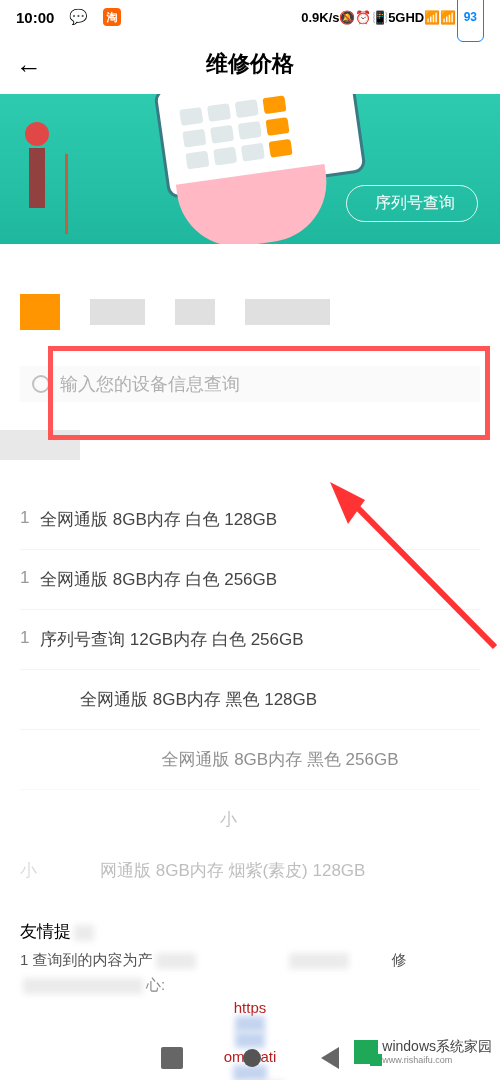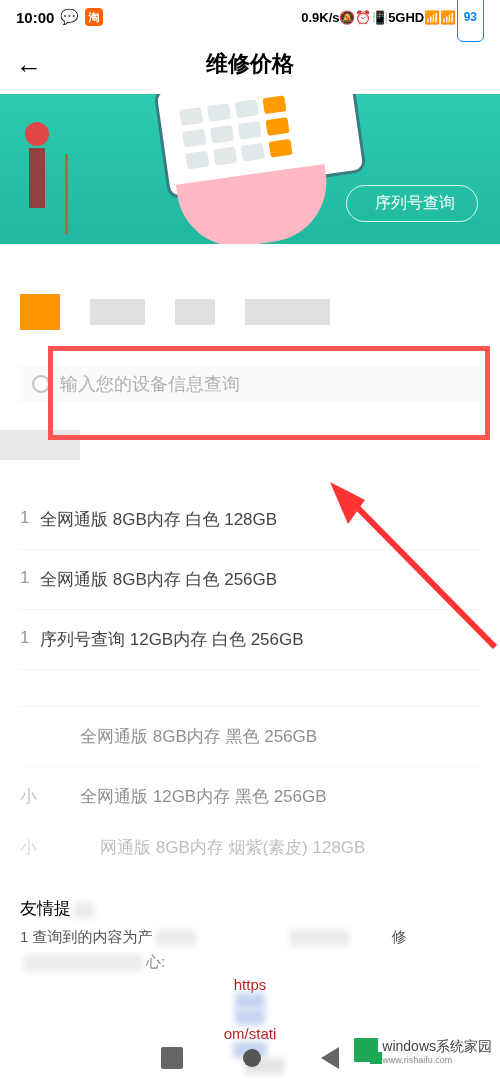--- a/index.html
+++ b/index.html
@@ -1,19 +1,19 @@
 <!DOCTYPE html>
 <html><head>
   <meta charset="utf-8">
   <style>
     * { margin: 0; padding: 0; box-sizing: border-box; }
     body { width: 500px; height: 1080px; font-family: -apple-system, "PingFang SC", sans-serif; background: #fff; position: relative; overflow: hidden; }
     
     .status-bar { height: 34px; display: flex; justify-content: space-between; align-items: center; padding: 0 16px; font-size: 15px; font-weight: 600; }
-    .status-left { display: flex; align-items: center; gap: 6px; }
+    .status-left { display: flex; align-items: center; gap: 15px; }
     .status-right { display: flex; align-items: center; gap: 0; font-size: 13px; }
     .status-icon { display: inline-block; }
     .taobao-icon { width: 18px; height: 18px; background: #ff6200; border-radius: 4px; color: #fff; font-size: 11px; line-height: 18px; text-align: center; }
     .battery { border: 1.5px solid #0088ff; border-radius: 6px; padding: 17px 6px; font-size: 12px; color: #0088ff; font-weight: 600; }
     
     .header { height: 60px; display: flex; align-items: center; padding: 0 16px; position: relative; }
     .back-btn { font-size: 26px; }
     .page-title { position: absolute; left: 50%; transform: translateX(-50%); font-size: 22px; font-weight: 600; }
     
     .banner { height: 150px; background: linear-gradient(to bottom, #2ecbb0, #1fb89e); position: relative; overflow: hidden; }
@@ -51,28 +51,28 @@
     .tips-title { font-size: 17px; font-weight: 500; margin-bottom: 8px; }
     .tips-line { font-size: 15px; color: #555; display: flex; flex-wrap: wrap; gap: 0; align-items: center; }
     .blurred { filter: blur(3px); background: #ebebeb; display: inline-block; height: 16px; margin: 0 3px; }
     .link-text { color: #b91c1c; flex-direction: column; }
     
     .nav-bar { position: absolute; bottom: 0; left: 0; right: 0; height: 44px; display: flex; justify-content: center; align-items: center; gap: 60px; }
     .nav-recent { width: 22px; height: 22px; background: #666; border-radius: 2px; }
     .nav-home { width: 18px; height: 18px; background: #555; border-radius: 50%; }
     .nav-back-tri { width: 0; height: 0; border-top: 11px solid transparent; border-bottom: 11px solid transparent; border-right: 18px solid #666; }
     
-    .watermark { position: absolute; bottom: 15px; right: 8px; display: flex; align-items: flex-start; gap: 4px; font-size: 13px; color: #666; z-index: 5; }
+    .watermark { position: absolute; bottom: 15px; right: 8px; display: flex; align-items: center; gap: 4px; font-size: 13px; color: #666; z-index: 5; }
     .wm-logo { width: 24px; height: 24px; background: #1fa858; position: relative; }
     .wm-logo::after { content: ''; position: absolute; right: -4px; bottom: -2px; width: 12px; height: 12px; background: #1fa858; }
     .wm-big { font-size: 14px; color: #444; }
     .wm-small { font-size: 9px; color: #888; display: block; line-height: 1; }
     
     .fade-zone { opacity: 0.35; }
-    .fade-zone2 { opacity: 0.6; }
+    .fade-zone2 { opacity: 0.6; justify-content: center; }
   </style>
 </head>
 <body>
 
 <div class="status-bar">
   <div class="status-left">
     <span>10:00</span>
     <span class="status-icon">💬</span>
     <span class="taobao-icon">淘</span>
   </div>
@@ -147,29 +147,29 @@
     <div class="device-item">
       <span class="device-prefix">1</span>
       <span>全网通版 8GB内存 白色 256GB</span>
     </div>
     <div class="device-item">
       <span class="device-prefix">1</span>
       <span>序列号查询 12GB内存 白色 256GB</span>
     </div>
     <div class="device-item">
       <span class="device-spacer"></span>
+      <span>全网通版 8GB内存 黑色 128GB</span>
     </div>
     <div class="device-item fade-zone2">
       <span class="device-spacer"></span>
       <span>全网通版 8GB内存 黑色 256GB</span>
     </div>
     <div class="device-item fade-zone2" style="border-bottom:none">
       <span style="width:18px;color:#999">小</span>
       <span class="device-spacer" style="width:42px"></span>
-      <span>全网通版 12GB内存 黑色 256GB</span>
     </div>
     <div class="device-item fade-zone" style="border-bottom:none;padding-top:10px">
       <span style="width:18px;color:#999">小</span>
       <span style="width:62px"></span>
       <span>网通版 8GB内存 烟紫(素皮) 128GB</span>
     </div>
   </div>
 
   <div class="friendly-tips">
     <div class="tips-title"><span>友情提</span><span class="blurred" style="width:20px;vertical-align:middle"></span></div>

